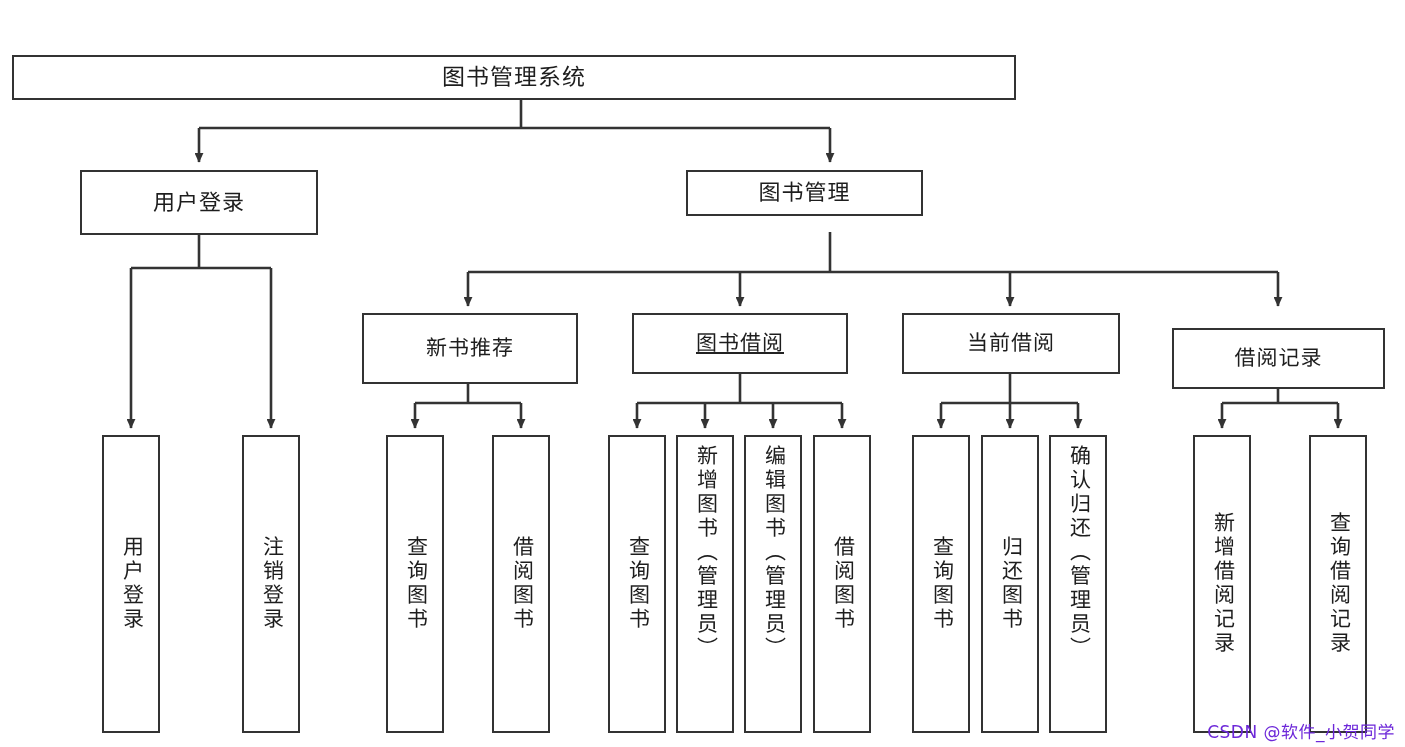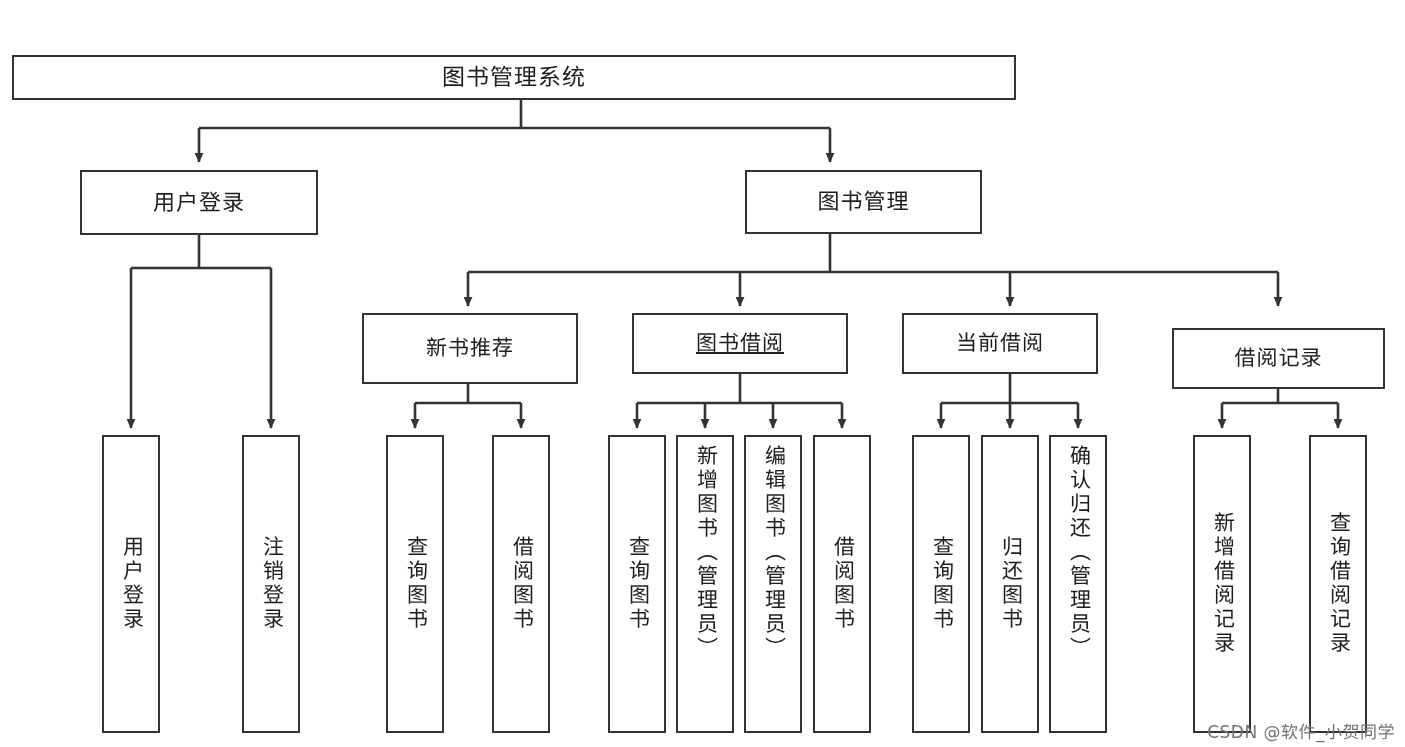--- a/index.html
+++ b/index.html
@@ -65,21 +65,21 @@
   }
   .node.leaf.center-text {
     align-items: center;
     padding-top: 0;
   }
   #watermark {
     position: absolute;
     right: 10px;
     bottom: 4px;
     font-size: 17px;
-    color: #737373;
+    color: #6d28d9;
     letter-spacing: 0.5px;
     z-index: 3;
     white-space: nowrap;
   }
 </style>
 </head>
 <body>
 
 <div id="diagram-root">
 
@@ -137,33 +137,33 @@
   </svg>
 
   <div class="node level-root" style="left:12px; top:11px; width:1004px; height:45px;margin-top:44px;">
     <span class="node-label">图书管理系统</span>
   </div>
 
   <div class="node level-2" style="left:80px; top:170px; width:238px; height:65px;">
     <span class="node-label">用户登录</span>
   </div>
 
-  <div class="node level-2" style="left:745px; top:170px; width:237px; height:64px;">
+  <div class="node level-2" style="left:686px; top:170px; width:237px; height:46px;">
     <span class="node-label">图书管理</span>
   </div>
 
   <div class="node level-3" style="left:362px; top:313px; width:216px; height:71px;">
     <span class="node-label">新书推荐</span>
   </div>
 
   <div class="node level-3" style="left:632px; top:313px; width:216px; height:61px;text-decoration:underline;">
     <span class="node-label">图书借阅</span>
   </div>
 
-  <div class="node level-3" style="left:902px; top:313px; width:196px; height:61px;">
+  <div class="node level-3" style="left:902px; top:313px; width:218px; height:61px;">
     <span class="node-label">当前借阅</span>
   </div>
 
   <div class="node level-3" style="left:1172px; top:328px; width:213px; height:61px;">
     <span class="node-label">借阅记录</span>
   </div>
 
   <div class="node leaf center-text" style="left:102px; top:435px; width:58px; height:298px;">
     <span class="node-label">用户登录</span>
   </div>

